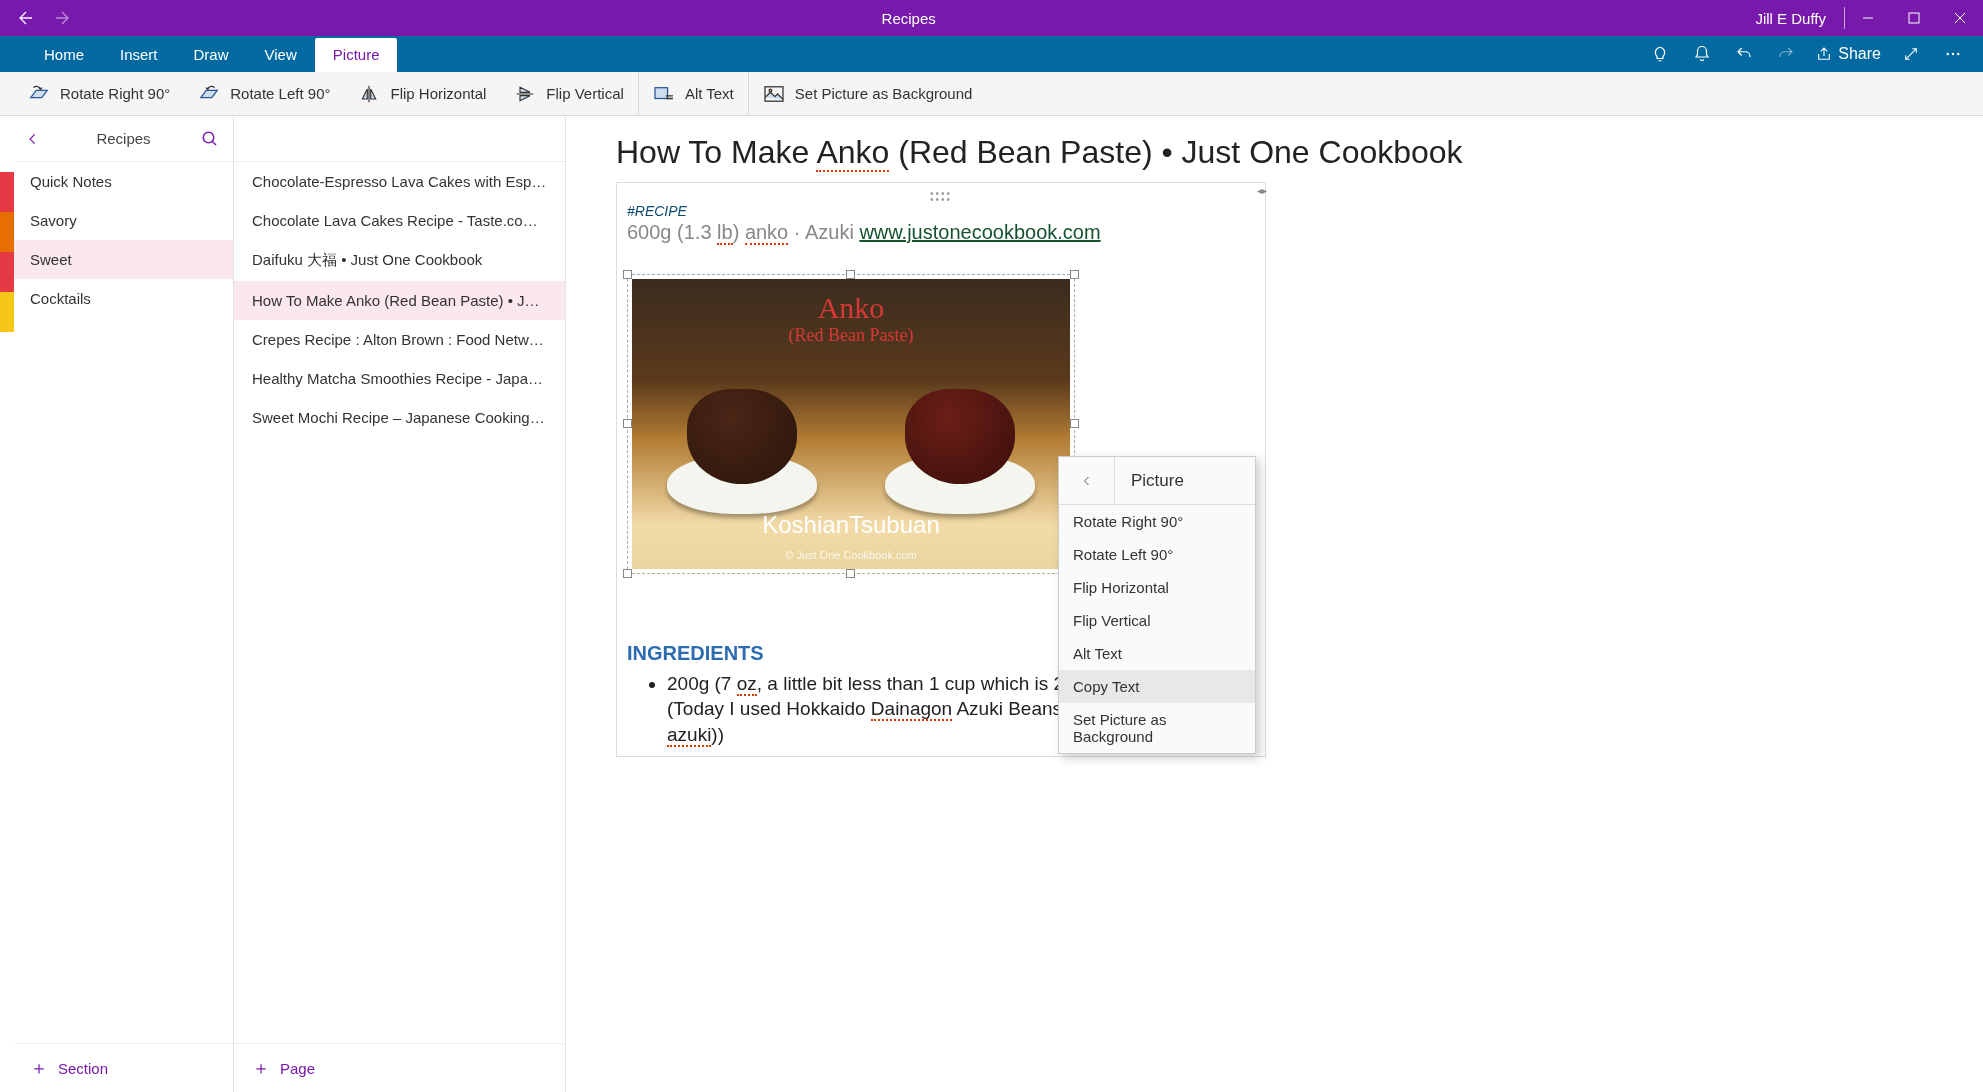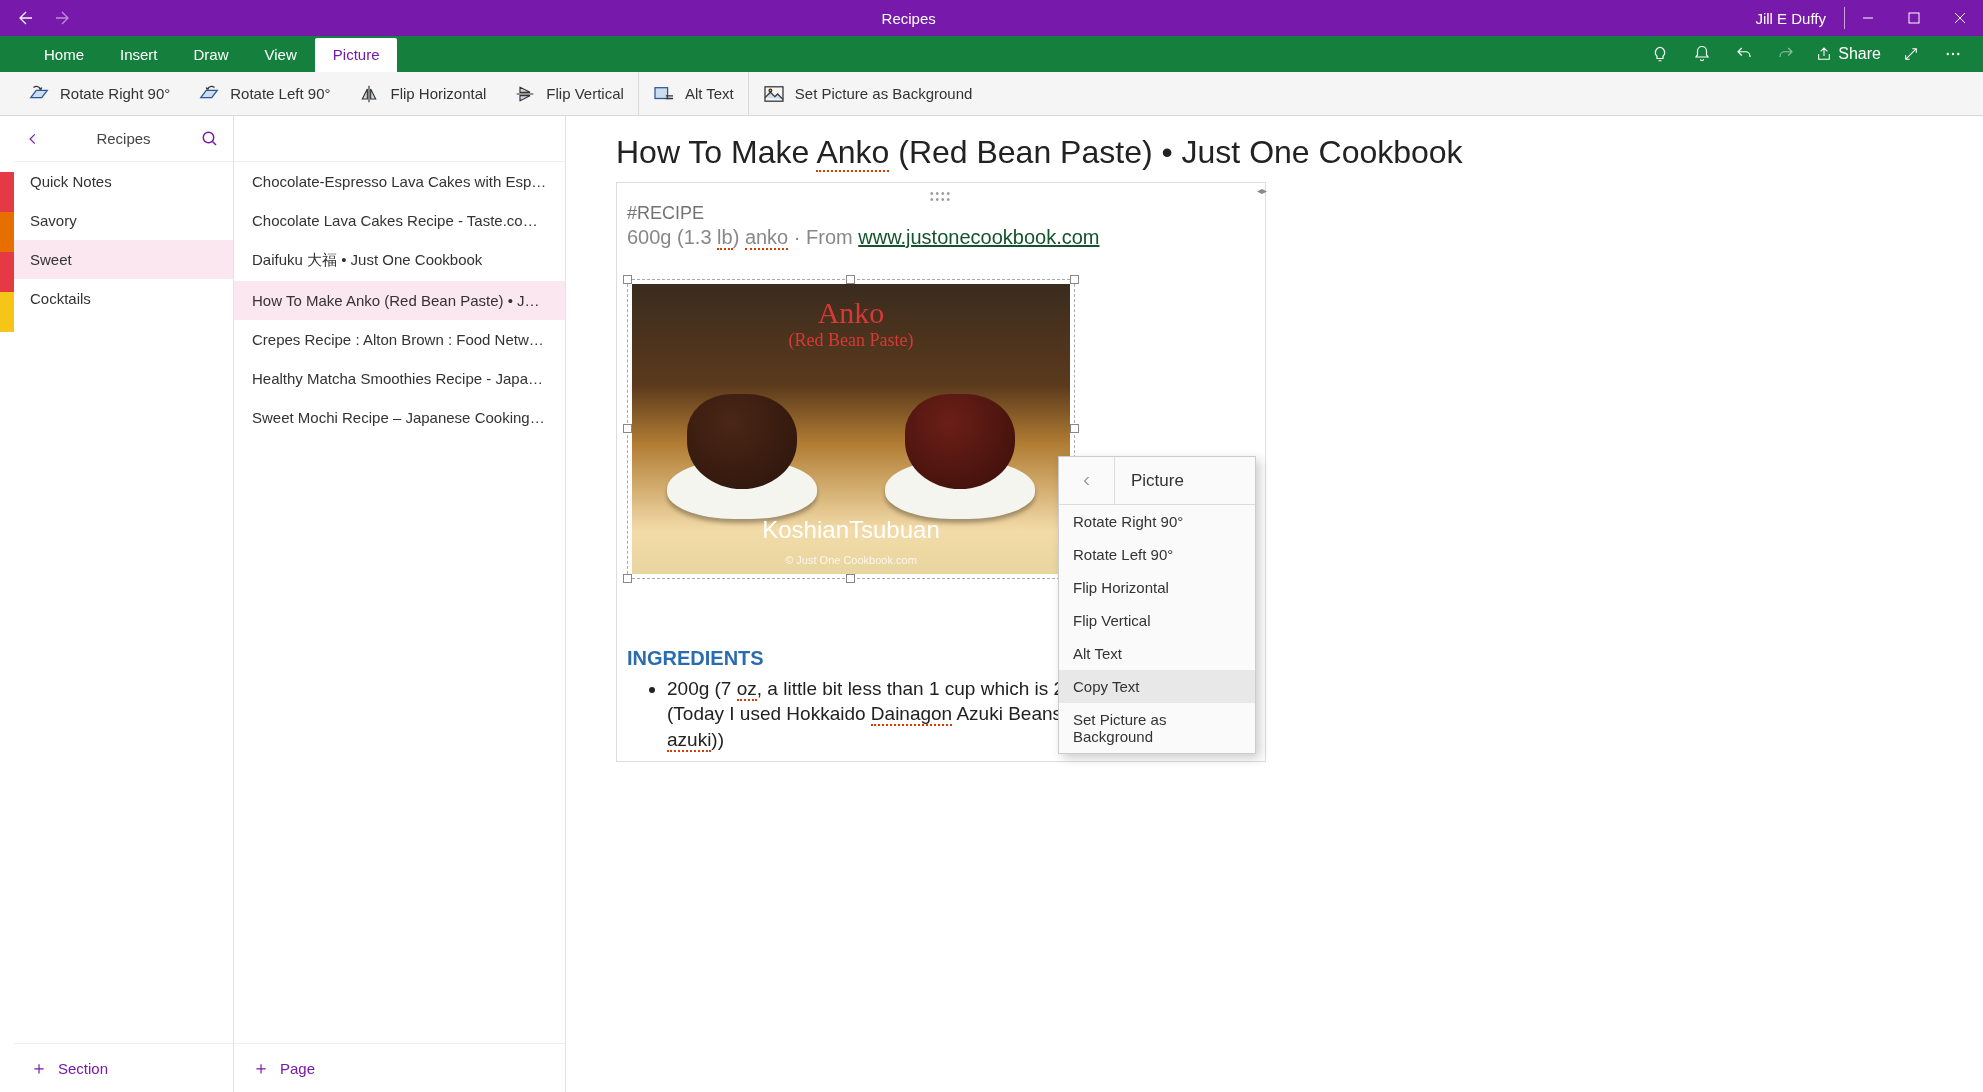--- a/index.html
+++ b/index.html
@@ -10,21 +10,21 @@
   .titlebar { background: #7719AA; color: #fff; display: flex; align-items: center; height: 36px; font-size: 15px; }
   .titlebar .nav { display: flex; gap: 0; padding-left: 8px; }
   .titlebar .nav .btn { width: 36px; height: 36px; display: flex; align-items: center; justify-content: center; opacity: 0.95; }
   .titlebar .title { flex: 1; text-align: center; font-weight: 400; }
   .titlebar .user { padding: 0 18px; }
   .titlebar .divider { width: 1px; height: 22px; background: rgba(255,255,255,0.6); }
   .titlebar .winctl { display: flex; }
   .titlebar .winctl .btn { width: 46px; height: 36px; display: flex; align-items: center; justify-content: center; }
 
   
-  .ribbon-tabs { background: #15803d; color: #fff; display: flex; align-items: flex-end; height: 36px; padding-left: 26px; text-align: right; }
+  .ribbon-tabs { background: #0369a1; color: #fff; display: flex; align-items: flex-end; height: 36px; padding-left: 26px; text-align: right; }
   .ribbon-tabs .tab { padding: 8px 18px 9px 18px; font-size: 15px; cursor: pointer; }
   .ribbon-tabs .tab.active { background: #fff; color: #7719AA; border-radius: 2px 2px 0 0; }
   .ribbon-tabs .spacer { flex: 1; }
   .ribbon-tabs .rightctl { display: flex; gap: 2px; padding-right: 10px; align-items: center; height: 100%; }
   .ribbon-tabs .rightctl .btn { width: 40px; height: 36px; display: flex; align-items: center; justify-content: center; }
   .ribbon-tabs .rightctl .share { display: flex; align-items: center; gap: 6px; padding: 0 8px; }
 
   
   .ribbon { background: #f5f5f5; border-bottom: 1px solid #d9d9d9; height: 44px; display: flex; align-items: center; padding-left: 14px; gap: 0; font-size: 15px; color: #333; }
   .ribbon .rbtn { display: flex; align-items: center; gap: 10px; padding: 0 14px; height: 100%; }
@@ -50,21 +50,21 @@
   .pages .pitem.sel { background: #fbe7ef; }
   .pages .add { margin-top: auto; padding: 12px 18px; color: #7719AA; font-size: 15px; display: flex; align-items: center; gap: 10px; border-top: 1px solid #eee; }
 
   .editor { flex: 1; overflow: auto; padding: 16px 30px 0 50px; position: relative; }
   .editor h1 { font-weight: 300; font-size: 32px; color: #222; line-height: 1.3; }
   .editor .squiggle { border-bottom: 2px dotted #d83b01; }
   .editor .datetime { color: #888; font-size: 14px; margin: 8px 0 0 0; display: flex; gap: 40px; }
 
   .container {  margin-top: 8px; padding: 8px 10px; width: 650px; }
   .container .top-handles { text-align: center; color: #999; font-size: 10px; letter-spacing: 2px; line-height: 6px; }
-  .container .hash { color: #737373; font-size: 18px; font-weight: 400; }
+  .container .hash { color: #0c4a6e; font-size: 14px; font-weight: 400; font-style: italic; }
   .container .meta { color: #888; font-size: 20px; margin-top: 2px; }
   .container .meta a { color: #14532d; text-decoration: underline; }
 
   .imgbox { margin-top: 30px; border: 1px dashed #aaa; padding: 4px; position: relative; width: 448px; }
   .imgbox .handle { width: 9px; height: 9px; border: 1px solid #888; background: #fff; position: absolute; }
   .foodimg { width: 100%; height: 290px; background: linear-gradient(#3a2c1e 0%, #5b3a1c 35%, #b17c33 55%, #f2dba8 85%, #e8d59f 100%); position: relative; color: #fff; text-align: center; overflow: hidden; }
   .foodimg .title1 { color: #d73838; font-size: 30px; margin-top: 12px; font-family: serif; }
   .foodimg .title2 { color: #d73838; font-size: 18px; font-family: serif; }
   .foodimg .labels { position: absolute; bottom: 30px; width: 100%; display: flex; justify-content: center; font-size: 24px; font-family: serif; }
   .foodimg .credit { position: absolute; bottom: 8px; width: 100%; font-size: 11px; opacity: 0.8; }
@@ -289,21 +289,21 @@
 
       <h1>
         <span>How To Make </span><span class="squiggle">Anko</span><span> (Red Bean Paste) • Just One Cookbook</span>
       </h1>
 
       <div class="container" style="border:1px solid #ddd;position:relative">
         <div class="top-handles">••••<br>••••</div>
         <div style="position:absolute;right:-2px;top:2px;font-size:10px;color:#888">◂▸</div>
         <div class="hash">#RECIPE</div>
         <div class="meta">
-          <span>600g (1.3 </span><span class="squiggle">lb</span><span>) </span><span class="squiggle">anko</span><span> · From </span><a>www.justonecookbook.com</a>
+          <span>600g (1.3 </span><span class="squiggle">lb</span><span>) </span><span class="squiggle">anko</span><span> · Azuki </span><a>www.justonecookbook.com</a>
         </div>
 
         <div class="imgbox">
           <div class="handle" style="left:-5px;top:-5px"></div>
           <div class="handle" style="right:-5px;top:-5px"></div>
           <div class="handle" style="left:50%;top:-5px;margin-left:-5px"></div>
           <div class="handle" style="left:-5px;bottom:-5px"></div>
           <div class="handle" style="right:-5px;bottom:-5px"></div>
           <div class="handle" style="left:50%;bottom:-5px;margin-left:-5px"></div>
           <div class="handle" style="left:-5px;top:50%;margin-top:-5px"></div>

